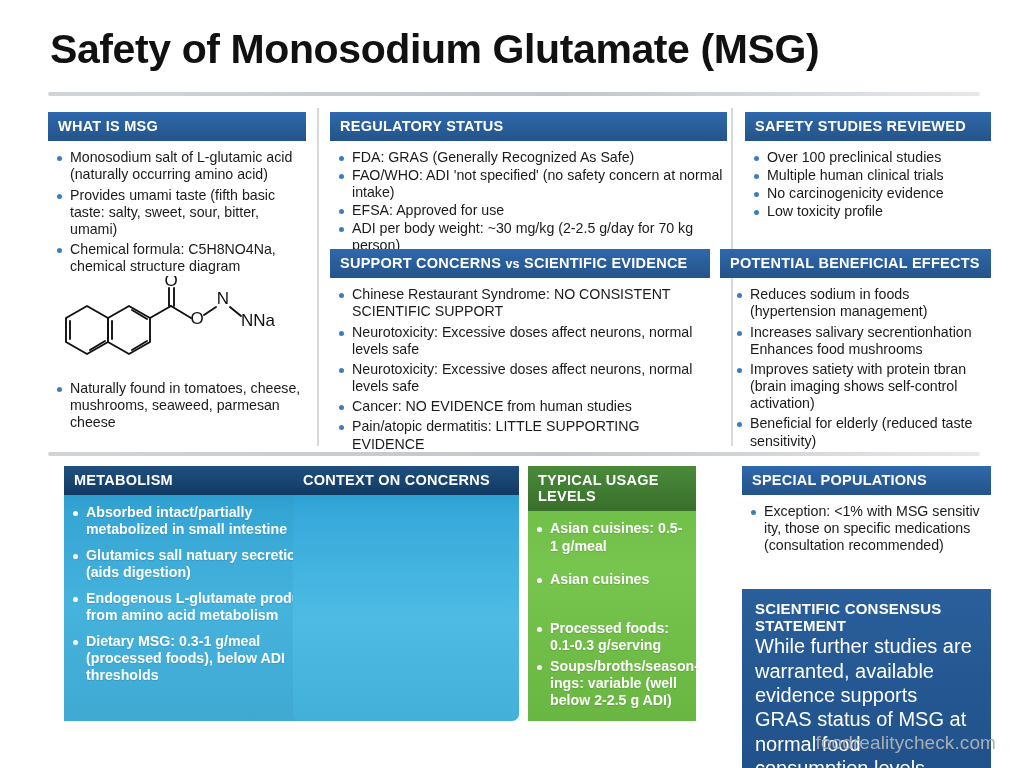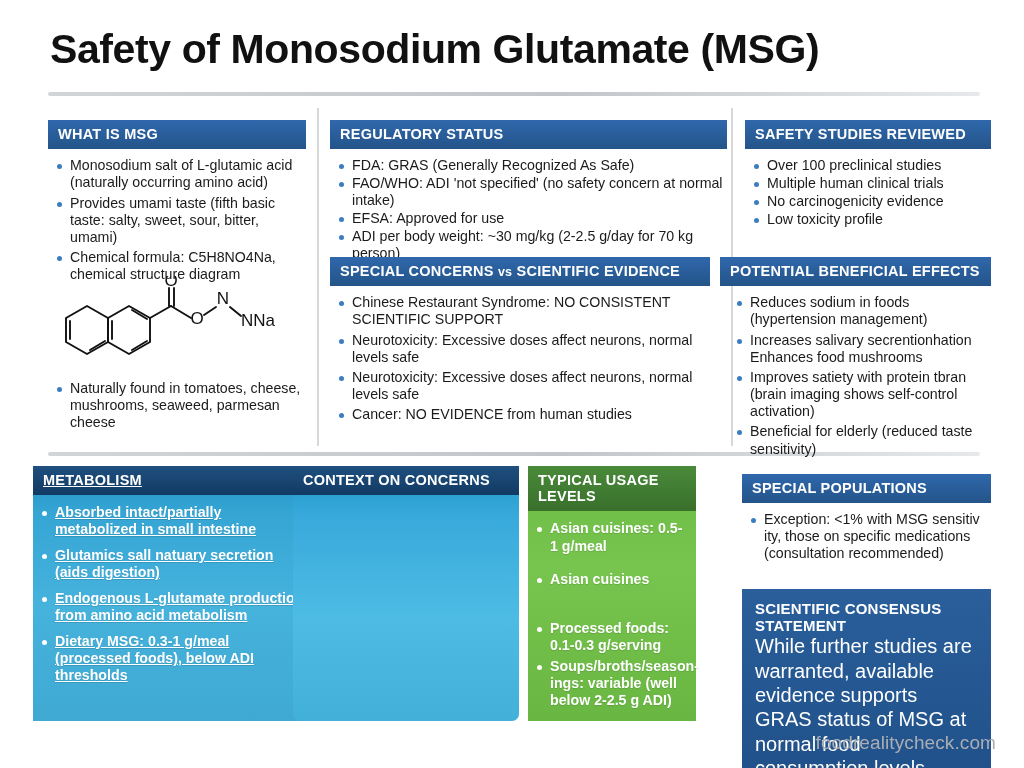--- a/index.html
+++ b/index.html
@@ -66,21 +66,21 @@
   .panel { position: absolute; }
 
   .panel-head {
     color: #ffffff;
     font-weight: bold;
     font-size: 14.5px;
     letter-spacing: 0.25px;
     padding: 6px 10px 7px 10px;
     line-height: 1.12;
   }
-  .panel-head.blue   { background: linear-gradient(to bottom,#2f68ac,#245489); margin-top: 8px; }
+  .panel-head.blue   { background: linear-gradient(to bottom,#2f68ac,#245489); }
   .panel-head.green  { background: linear-gradient(to bottom,#4a8a3a,#39702c); }
   .panel-head.dkblue { background: linear-gradient(to bottom,#20507f,#113a63); }
 
   .panel-head .small-vs { font-size: 12.5px; text-transform: lowercase; }
 
   
   .panel-body {
     padding: 8px 4px 4px 6px;
   }
   ul.bullets { list-style: none; }
@@ -247,44 +247,45 @@
       <ul class="bullets tight">
         <li>Over 100 preclinical studies</li>
         <li>Multiple human clinical trials</li>
         <li>No carcinogenicity evidence</li>
         <li>Low toxicity profile</li>
       </ul>
     </div>
   </div>
 
   <div class="panel" style="left:330px; top:249px; width:380px;">
-    <div class="panel-head blue"><span>SPECIAL CONCERNS </span><span class="small-vs">vs</span><span> SCIENTIFIC EVIDENCE</span></div>
+    <div class="panel-head blue"><span>SUPPORT CONCERNS </span><span class="small-vs">vs</span><span> SCIENTIFIC EVIDENCE</span></div>
     <div class="panel-body">
       <ul class="bullets">
         <li>Chinese Restaurant Syndrome: NO CONSISTENT SCIENTIFIC SUPPORT</li>
         <li>Neurotoxicity: Excessive doses affect neurons, normal levels safe</li>
         <li>Neurotoxicity: Excessive doses affect neurons, normal levels safe</li>
         <li>Cancer: NO EVIDENCE from human studies</li>
+        <li>Pain/atopic dermatitis: LITTLE SUPPORTING EVIDENCE</li>
       </ul>
     </div>
   </div>
 
   <div class="panel" style="left:720px; top:249px; width:271px;">
     <div class="panel-head blue">POTENTIAL BENEFICIAL EFFECTS</div>
     <div class="panel-body" style="padding-left:14px;">
       <ul class="bullets">
         <li>Reduces sodium in foods (hypertension management)</li>
         <li>Increases salivary secrentionhation Enhances food mushrooms</li>
         <li>Improves satiety with protein tbran (brain imaging shows self-control activation)</li>
         <li>Beneficial for elderly (reduced taste sensitivity)</li>
       </ul>
     </div>
   </div>
 
-  <div class="panel filled cyan-bg" style="left:33px; top:466px; width:282px; height:255px;text-decoration:underline;">
+  <div class="panel filled cyan-bg" style="left:64px; top:466px; width:282px; height:255px;">
     <div class="panel-head dkblue">METABOLISM</div>
     <div class="panel-body">
       <ul class="bullets">
         <li>Absorbed intact/partially metabolized in small intestine</li>
         <li>Glutamics sall natuary secretion (aids digestion)</li>
         <li>Endogenous L-glutamate production from amino acid metabolism</li>
         <li>Dietary MSG: 0.3-1 g/meal (processed foods), below ADI thresholds</li>
       </ul>
     </div>
   </div>

